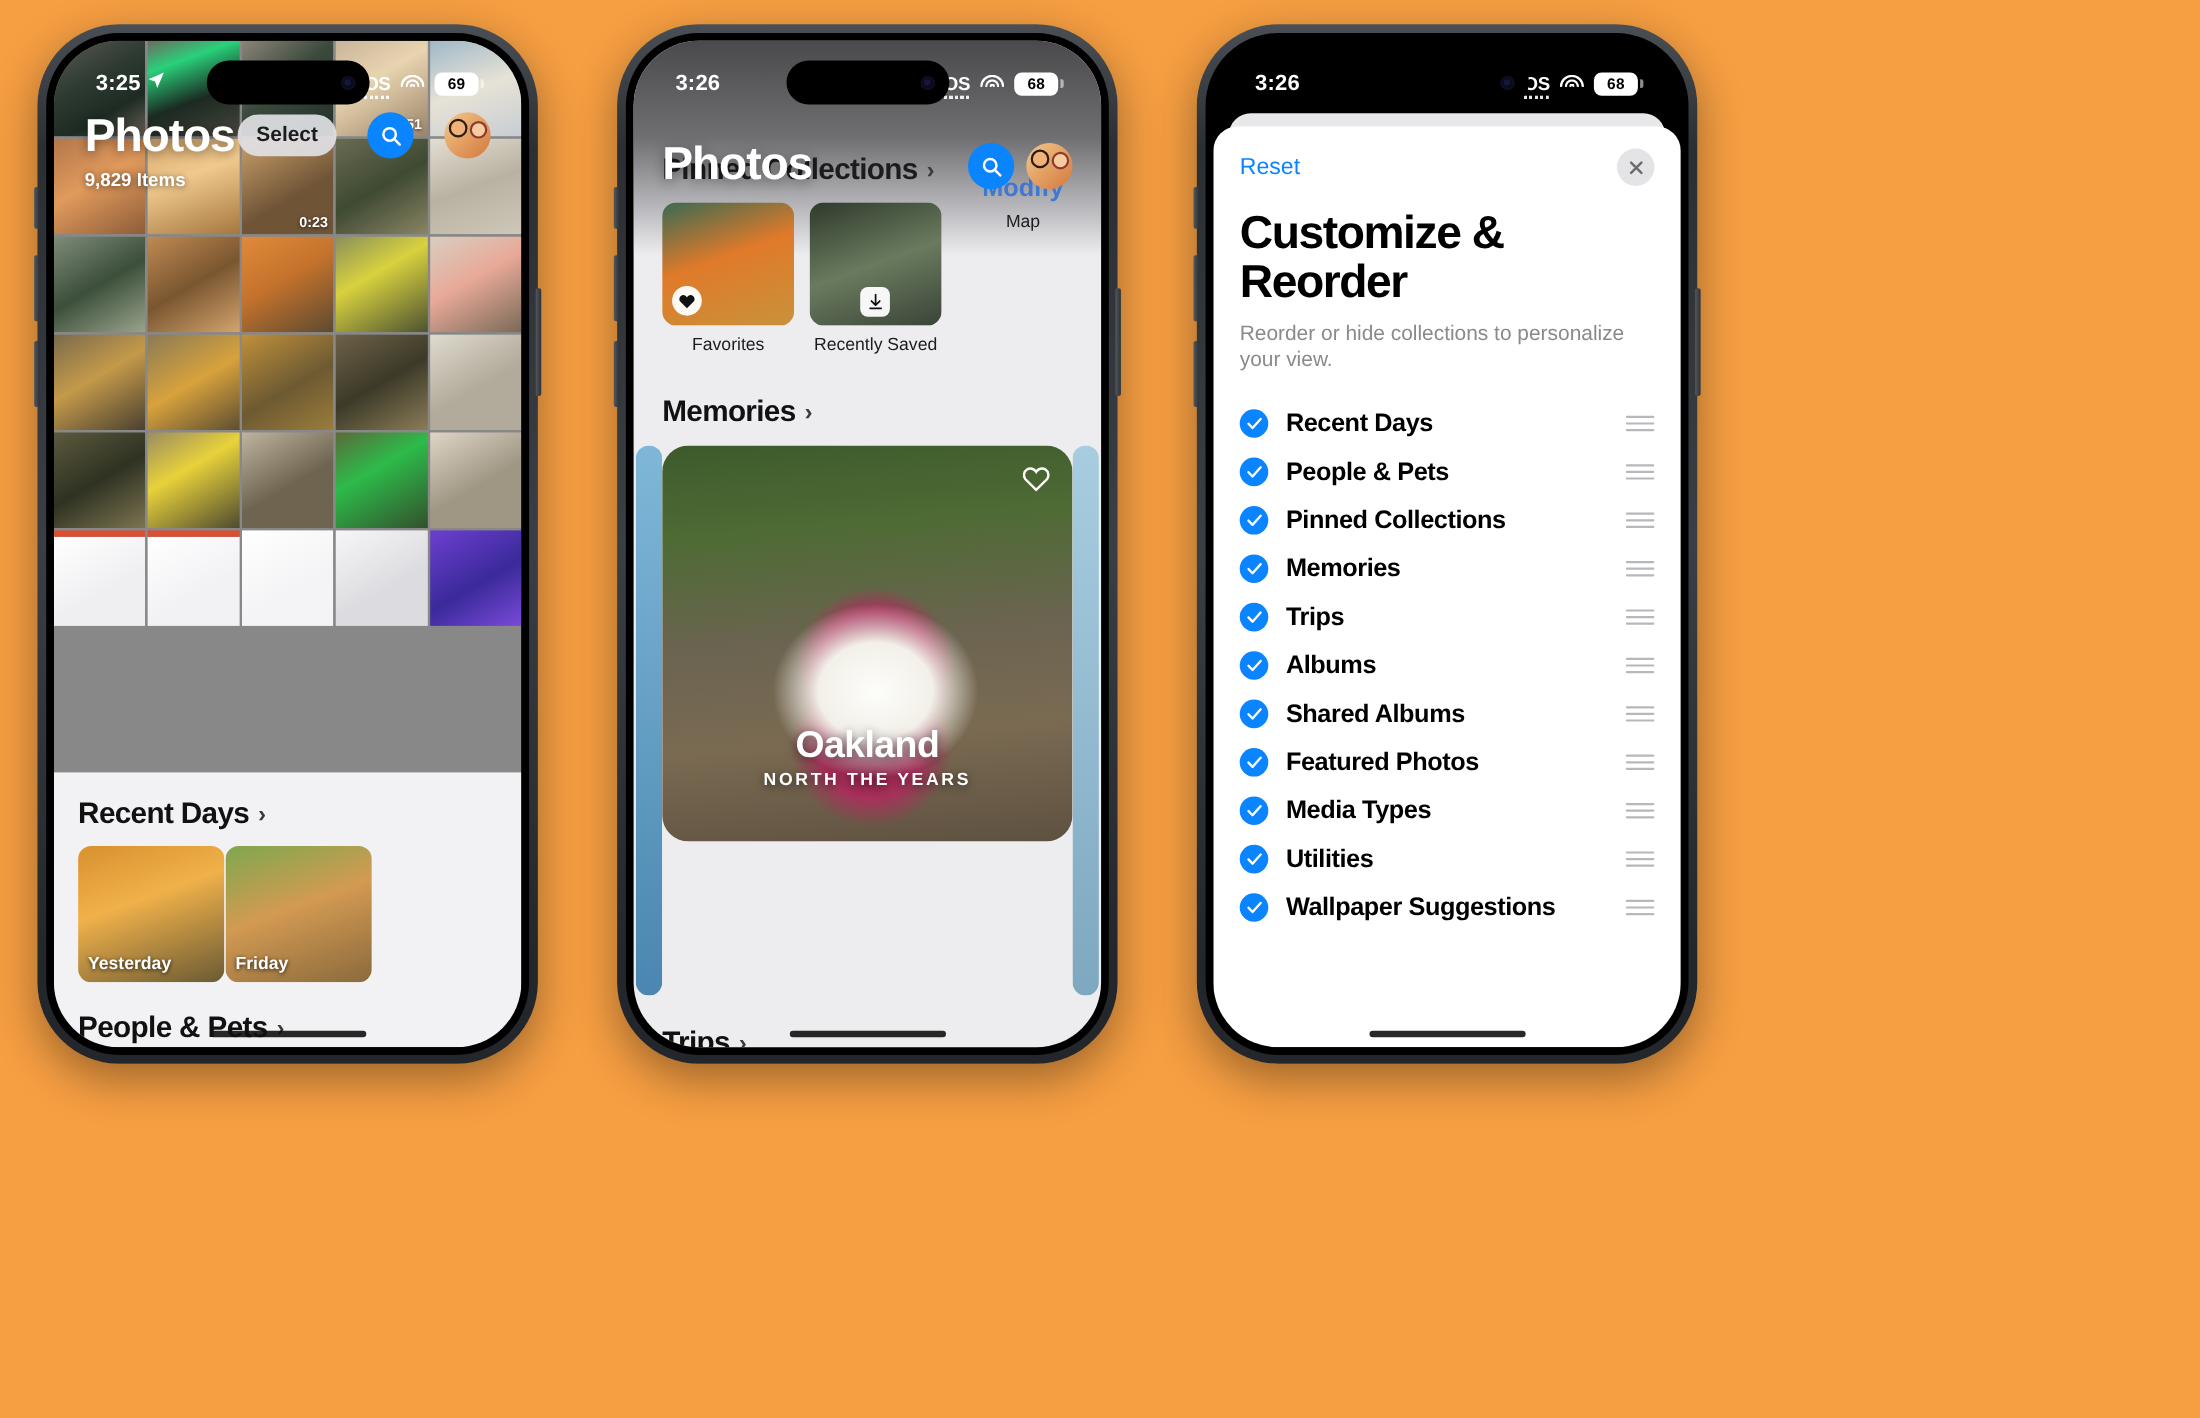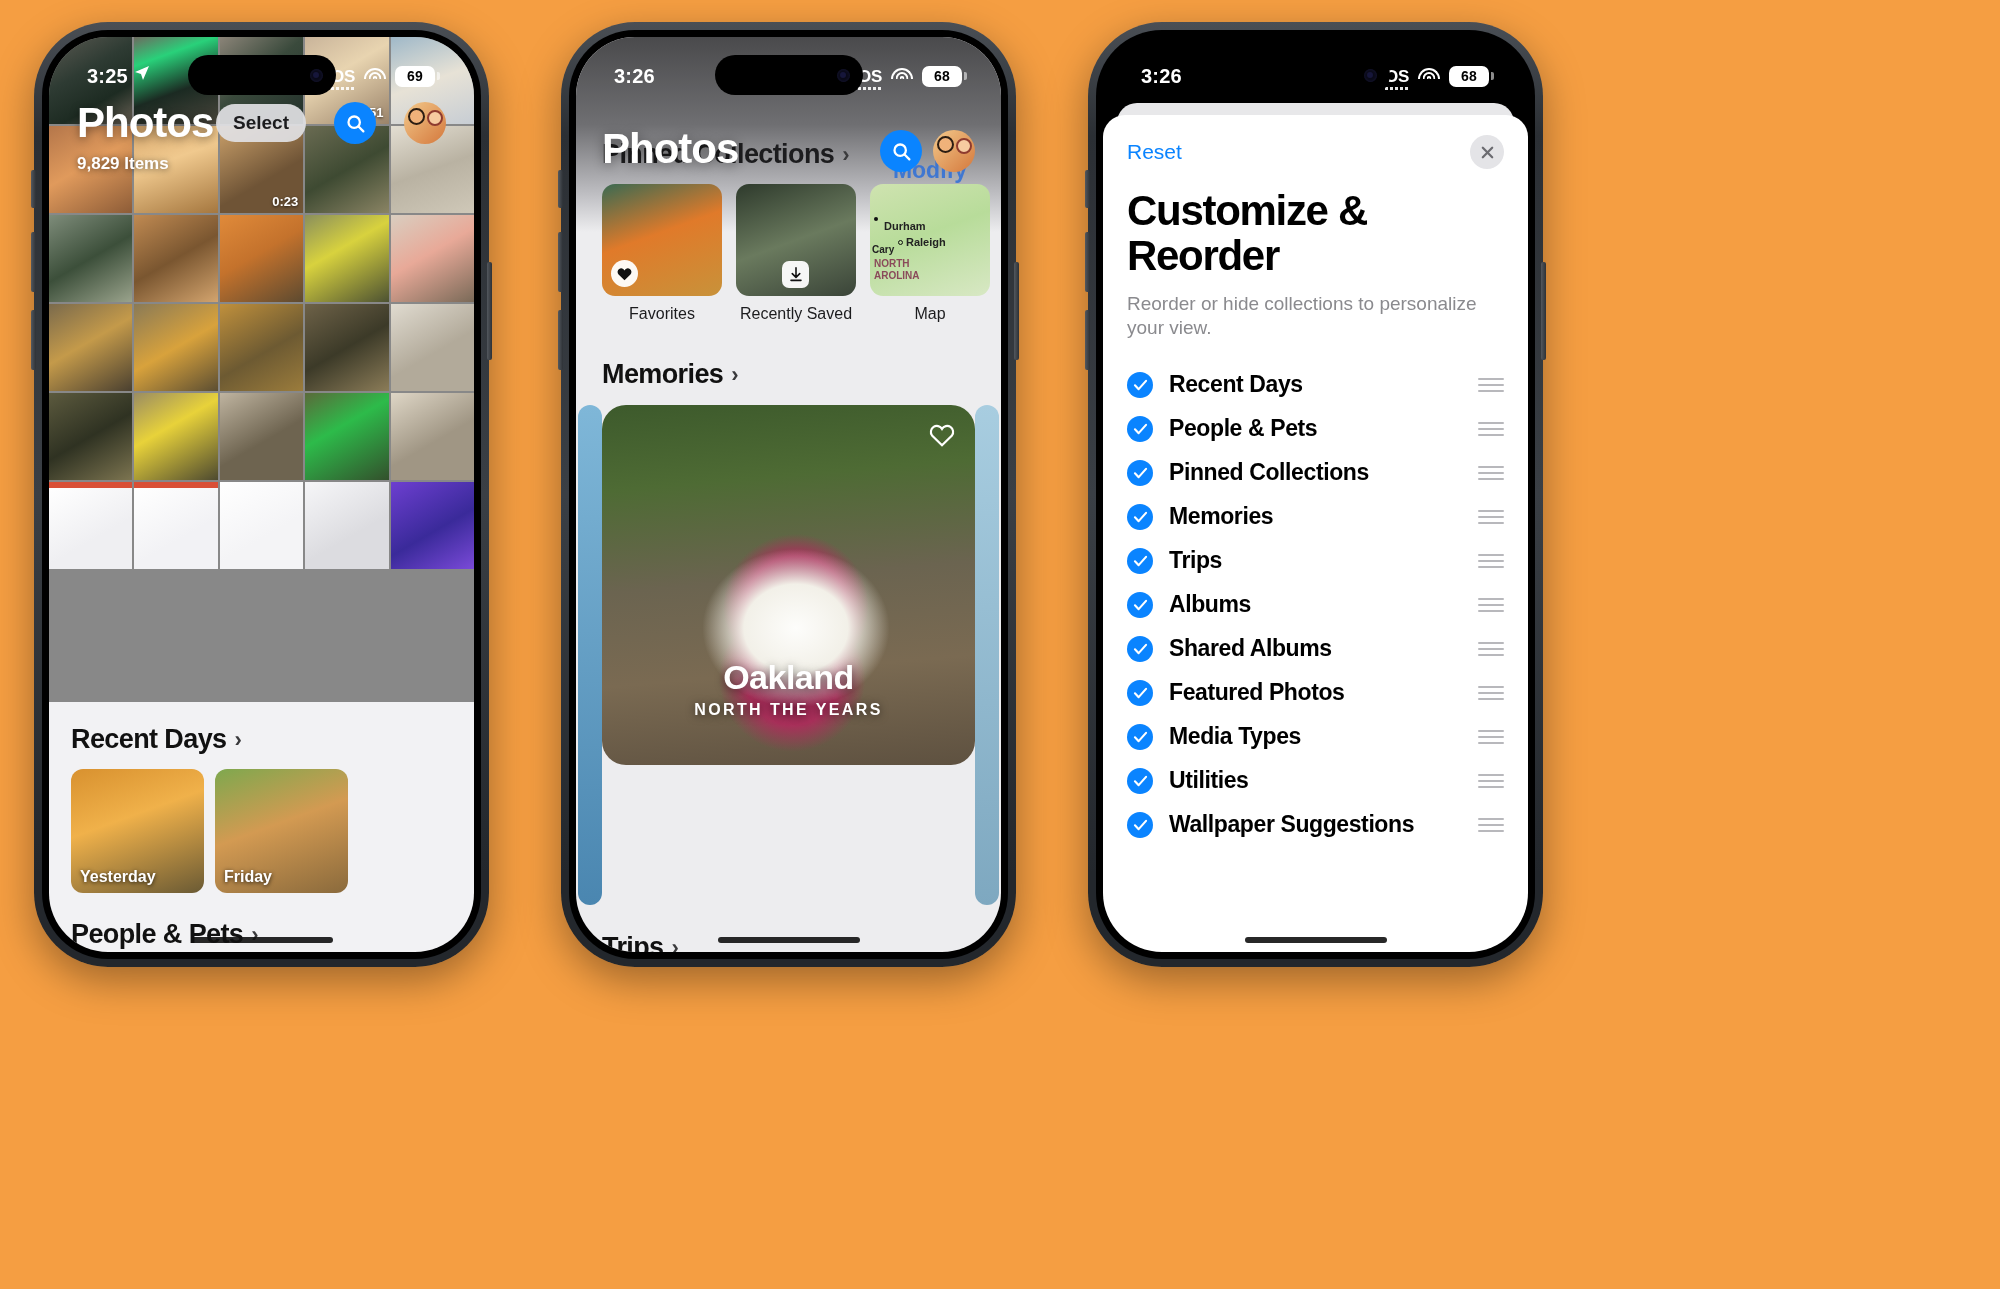--- a/index.html
+++ b/index.html
@@ -95,21 +95,21 @@
   .pill-select{background:rgba(225,225,228,.92);color:#1c1c1e;border-radius:20px;
     padding:8px 17px;font-size:19px;font-weight:600;}
   .circ{width:42px;height:42px;border-radius:50%;display:flex;align-items:center;justify-content:center;}
   .circ.blue{background:#0A84FF;}
   .items-count{color:#fff;font-size:17px;font-weight:600;margin-top:7px;
     text-shadow:0 1px 6px rgba(0,0,0,.6);}
   .p1-body{position:absolute;top:665px;left:0;right:0;bottom:0;background:#F2F2F4;padding:22px 22px 0;}
   .sec-head{display:flex;align-items:center;gap:8px;font-size:27px;font-weight:800;color:#111;
     letter-spacing:-.6px;margin-bottom:14px;}
   .chev{font-size:22px;color:#3a3a3c;font-weight:700;}
-  .rd-row{display:flex;gap:11px;}
+  .rd-row{display:flex;gap:1px;}
   .rd-card{width:133px;height:124px;border-radius:12px;overflow:hidden;position:relative;flex:none;}
   .rd-card .lbl{position:absolute;left:9px;bottom:7px;color:#fff;font-size:16px;font-weight:700;
     text-shadow:0 1px 4px rgba(0,0,0,.8);}
 
   
   #phone2{ left:561px; top:22px; width:455px; height:945px; }
   .p2-screen{background:#EDEDEF;}
   .p2-hero{position:absolute;top:0;left:0;right:0;height:195px;overflow:hidden;}
   .p2-title{position:absolute;top:88px;left:26px;color:#fff;font-size:42px;font-weight:800;
     letter-spacing:-1px;z-index:32;text-shadow:0 2px 12px rgba(0,0,0,.4);}
@@ -415,31 +415,20 @@
               <span class="badge sq" style="left:46px;bottom:8px;border-radius:7px;">
                 <svg width="14" height="15" viewBox="0 0 16 18" fill="none" stroke="#111" stroke-width="1.9">
                   <path d="M8 1v11M3.5 8 8 12.5 12.5 8" stroke-linecap="round" stroke-linejoin="round"></path>
                       <path d="M2 16h12" stroke-linecap="round"></path>
                 </svg>
               </span>
             </div>
             <div class="cap">Recently Saved</div>
           </div>
           <div class="pin">
-            <div class="thumb">
-              <div class="img" style="background:linear-gradient(160deg,#cfe3b0,#b8dc9a 45%,#d8e8c4);position:relative;">
-                <span style="position:absolute;left:14px;top:36px;font-size:11px;font-weight:700;color:#222;">Durham</span>
-                <span style="position:absolute;left:4px;top:33px;width:4px;height:4px;border-radius:50%;background:#111;"></span>
-                <span style="position:absolute;left:36px;top:52px;font-size:11px;font-weight:700;color:#222;">Raleigh</span>
-                <span style="position:absolute;left:28px;top:56px;width:5px;height:5px;border-radius:50%;border:1.5px solid #111;"></span>
-                <span style="position:absolute;left:2px;top:60px;font-size:10px;font-weight:700;color:#222;">Cary</span>
-                <span style="position:absolute;left:4px;top:74px;font-size:10px;font-weight:700;color:#8a4a5a;">NORTH</span>
-                <span style="position:absolute;left:4px;top:86px;font-size:10px;font-weight:700;color:#8a4a5a;">AROLINA</span>
-              </div>
-            </div>
             <div class="cap">Map</div>
           </div>
 
         </div>
       </div>
 
       <div class="mem-head sec-head">
         <span>Memories</span>
         <span class="chev">›</span>
       </div>

